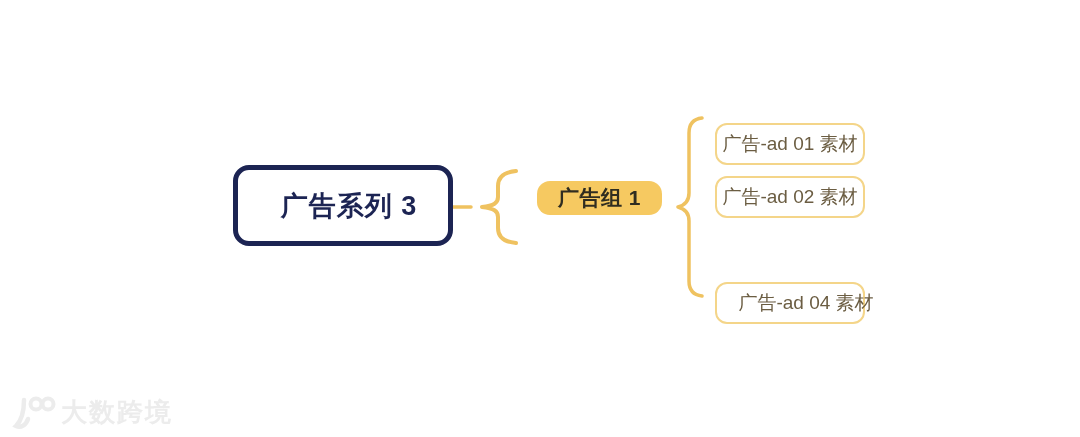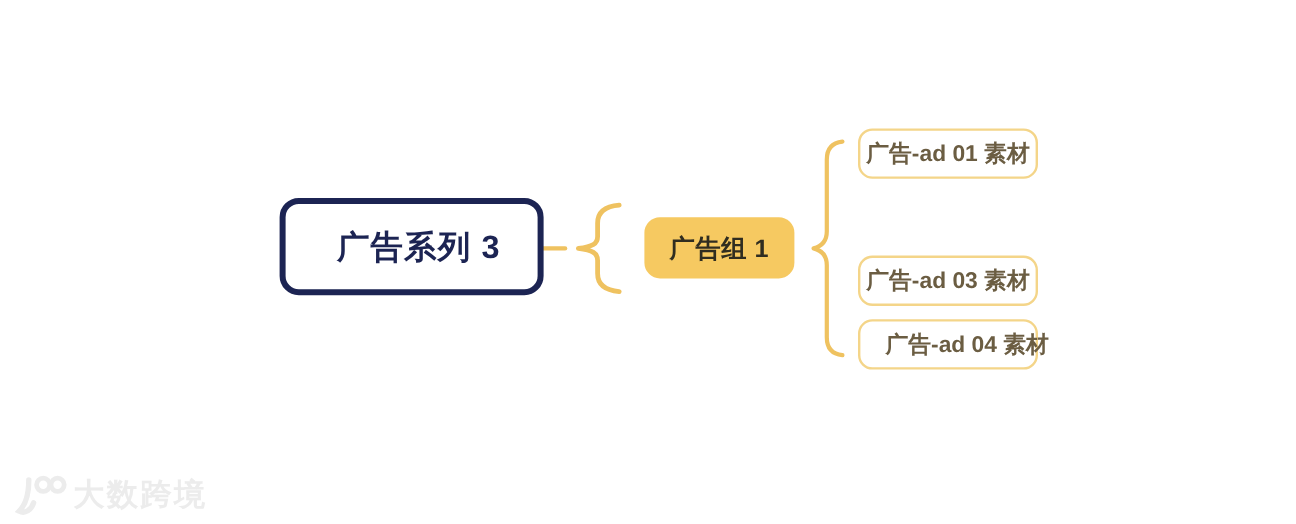--- a/index.html
+++ b/index.html
@@ -36,37 +36,38 @@
     border: 5px solid var(--navy, #1c2453);
     border-radius: 16px;
     color: var(--navy, #1c2453);
     font-size: 27px;
     font-weight: 700;
     letter-spacing: 1px;
     padding-left: 12px;
   }
   .node.group {
     left: 537px; top: 181px;
-    width: 125px; height: 51px;
+    width: 125px; height: 34px;
     background: var(--gold-fill, #f6c961);
     border-radius: 13px;
     color: var(--group-text, #302d20);
     font-size: 21px;
     font-weight: 600;
     letter-spacing: 0.5px;
   }
   .node.leaf {
     left: 715px;
     width: 150px; height: 42px;
     background: #ffffff;
     border: 2.5px solid var(--leaf-border, #f4d589);
     border-radius: 12px;
     color: var(--leaf-text, #6b5d42);
     font-size: 19px;
-    font-weight: 700;
+    font-weight: 400;
+    margin-top: 16px;
   }
   .leaf-0 { top: 107px; }
   .leaf-1 { top: 160px; }
   .leaf-2 { top: 213px; }
   .leaf-3 { top: 266px; padding-left: 32px; }
   .watermark {
     position: absolute;
     left: 12px; top: 393px;
     display: flex;
     align-items: center;
@@ -109,22 +110,22 @@
     <span>广告系列 3</span>
   </div>
 
   <div class="node group">
     <span>广告组 1</span>
   </div>
 
   <div class="node leaf leaf-0">
     <span>广告-ad 01 素材</span>
   </div>
-  <div class="node leaf leaf-2">
-    <span>广告-ad 03 素材</span>
+  <div class="node leaf leaf-1">
+    <span>广告-ad 02 素材</span>
   </div>
   <div class="node leaf leaf-3">
     <span>广告-ad 04 素材</span>
   </div>
 
   <div class="watermark">
     <svg width="44" height="38" viewBox="0 0 44 38" xmlns="http://www.w3.org/2000/svg">
       <path d="M 12 7 C 12 17, 10 27, 4 33 C 9 35.5, 14 32, 16 26" fill="none" stroke="var(--watermark, #ececec)" stroke-width="4.5" stroke-linecap="round"></path>
       <circle cx="24" cy="11" r="5.5" fill="none" stroke="var(--watermark, #ececec)" stroke-width="4"></circle>
       <circle cx="36" cy="11" r="5.5" fill="none" stroke="var(--watermark, #ececec)" stroke-width="4"></circle>

